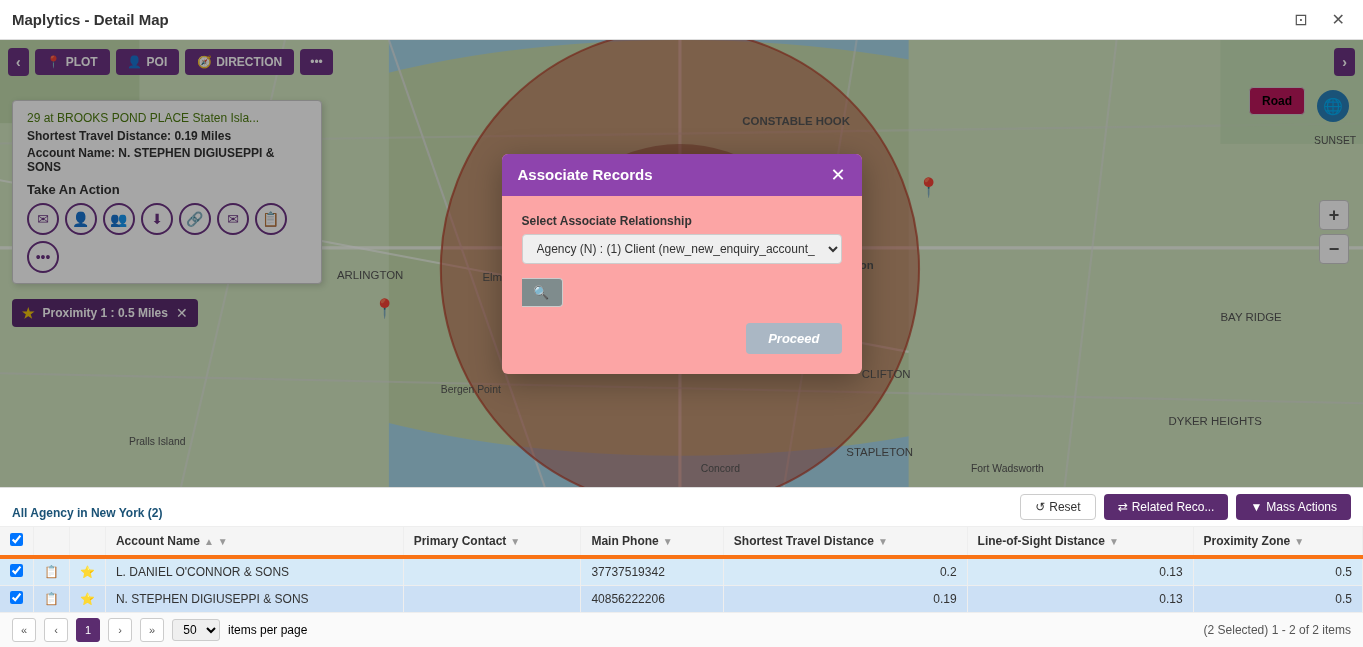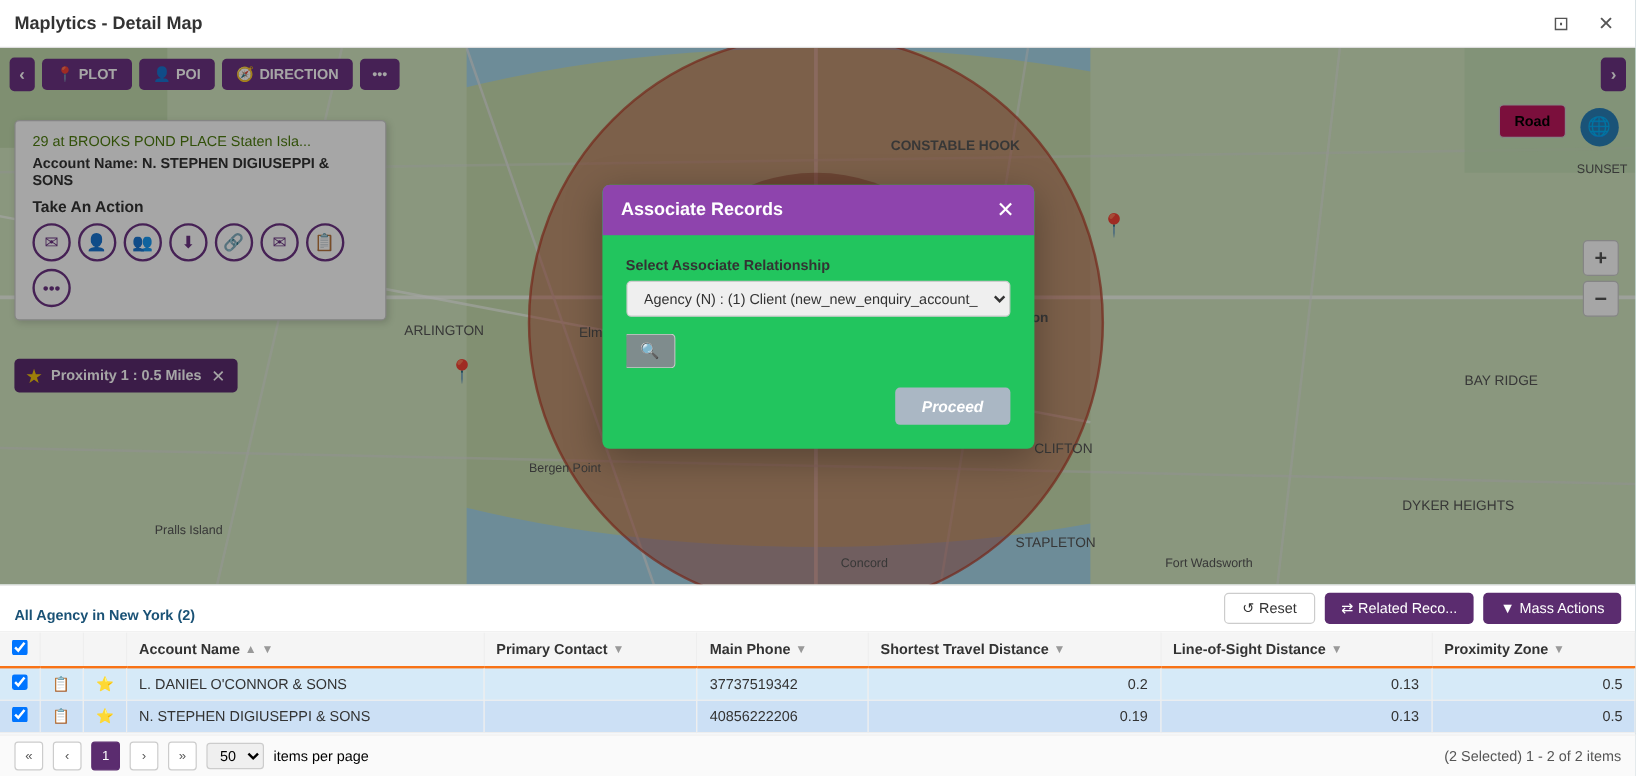--- a/index.html
+++ b/index.html
@@ -126,21 +126,21 @@
     .btn-mass {
       background: #5b2c6f; color: #fff; border: none; border-radius: 4px;
       padding: 5px 14px; cursor: pointer; font-size: 12px;
       display: flex; align-items: center; gap: 4px;
     }
 
     
     .data-table { width: 100%; border-collapse: collapse; font-size: 12px; }
     .data-table thead tr { background: #f5f5f5; }
     .data-table th {
-      padding: 6px 10px; text-align: left; border-bottom: 2px solid #f97316;
+      padding: 6px 10px; text-align: left; border-bottom: 4px solid #f97316;
       border-right: 1px solid #eee; font-weight: 600; color: #333;
       white-space: nowrap;
     }
     .data-table td {
       padding: 5px 10px; border-bottom: 1px solid #eee;
       border-right: 1px solid #eee; color: #333;
     }
     .data-table tr.selected { background: #d6eaf8; }
     .th-filter { display: flex; align-items: center; gap: 4px; }
     .filter-icon { color: #999; font-size: 10px; cursor: pointer; }
@@ -164,21 +164,21 @@
     }
     .pagination-right { margin-left: auto; color: #555; }
 
     
     .modal-overlay {
       position: absolute; top: 0; left: 0; right: 0; bottom: 0;
       background: rgba(0,0,0,0.35); z-index: 100;
       display: flex; align-items: center; justify-content: center;
     }
     .modal {
-      background: #22c55e; border-radius: 6px; width: 360px;
+      background: #fca5a5; border-radius: 6px; width: 360px;
       box-shadow: 0 8px 32px rgba(0,0,0,0.3); overflow: hidden;
     }
     .modal-header {
       background: #8e44ad; color: #fff; padding: 12px 16px;
       display: flex; align-items: center; justify-content: space-between;
       font-size: 15px; font-weight: 600;
     }
     .modal-close {
       background: none; border: none; color: #fff; cursor: pointer;
       font-size: 18px; line-height: 1;
@@ -304,20 +304,24 @@
 
     <div class="globe-icon">🌐</div>
 
     <div class="zoom-controls">
       <button class="zoom-btn">+</button>
       <button class="zoom-btn">−</button>
     </div>
 
     <div class="info-card">
       <div class="info-card-title">29 at BROOKS POND PLACE Staten Isla...</div>
+      <div class="info-card-row">
+        <span>Shortest Travel Distance:</span>
+        <span>0.19 Miles</span>
+      </div>
       <div class="info-card-row">
         <span>Account Name:</span>
         <span>N. STEPHEN DIGIUSEPPI &amp; SONS</span>
       </div>
       <div class="info-card-action">Take An Action</div>
       <div class="action-icons">
         <button class="action-icon-btn">✉</button>
         <button class="action-icon-btn">👤</button>
         <button class="action-icon-btn">👥</button>
         <button class="action-icon-btn">⬇</button>

